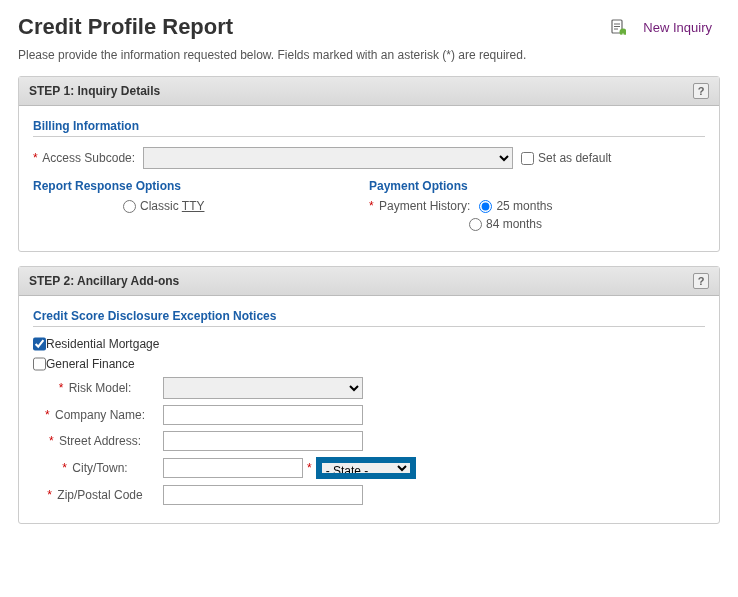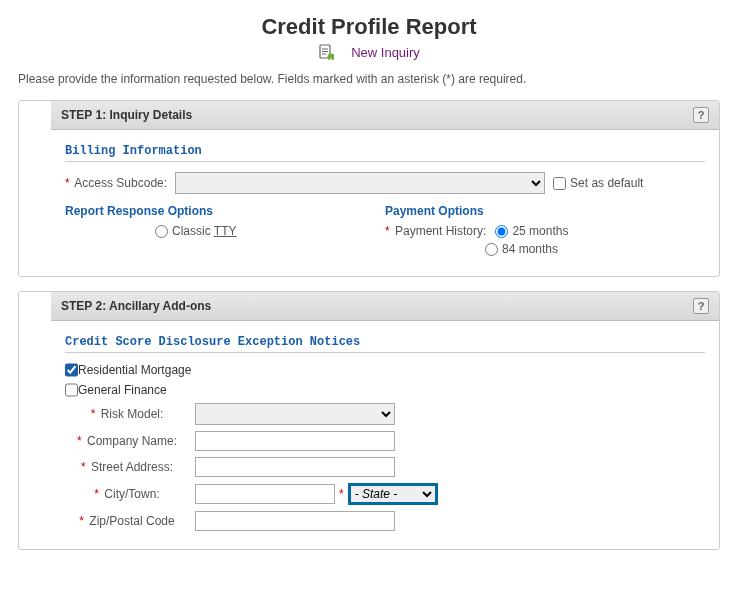--- a/index.html
+++ b/index.html
@@ -12,21 +12,20 @@
       min-height: 597px;
     }
     .page-container {
       padding: 14px 18px;
     }
     .page-header {
       display: flex;
       justify-content: space-between;
       align-items: center;
       margin-bottom: 8px;
-      flex-direction: column;
     }
     .page-title {
       font-size: 22px;
       font-weight: bold;
       color: #333;
     }
     .new-inquiry-btn {
       display: flex;
       align-items: center;
       gap: 17px;
@@ -42,21 +41,20 @@
       color: #555;
       margin-bottom: 14px;
     }
 
     
     .step-panel {
       border: 1px solid #ccc;
       border-radius: 3px;
       margin-bottom: 14px;
       background: #fff;
-      padding-left: 32px;
     }
     .step-header {
       background: linear-gradient(to bottom, #e8e8e8, #d8d8d8);
       border-bottom: 1px solid #bbb;
       padding: 6px 10px;
       display: flex;
       justify-content: space-between;
       align-items: center;
       font-weight: bold;
       font-size: 12px;
@@ -82,21 +80,20 @@
     
     .section-label {
       font-weight: bold;
       color: #1a5ea8;
       font-size: 12px;
       border-bottom: 1px solid #ccc;
       padding-bottom: 3px;
       margin-bottom: 10px;
       display: inline-block;
       width: 100%;
-      font-family: Liberation Mono, monospace;
     }
     .req-star {
       color: #c00;
       margin-right: 2px;
     }
 
     
     .billing-row {
       display: flex;
       align-items: center;
@@ -181,24 +178,23 @@
       border: 1px solid #aaa;
       font-size: 12px;
     }
     .city-town-row {
       display: flex;
       align-items: center;
       gap: 4px;
     }
     .state-select {
       height: 22px;
-      border: 3px solid #0369a1;
-      font-size: 12px;
-      width: 90px;
-      font-style: italic;
+      border: 6px solid #0369a1;
+      font-size: 12px;
+      width: 100px;
     }
 
     
     .field-row {
       display: flex;
       align-items: center;
       margin-bottom: 6px;
       font-size: 12px;
     }
     .field-label {

